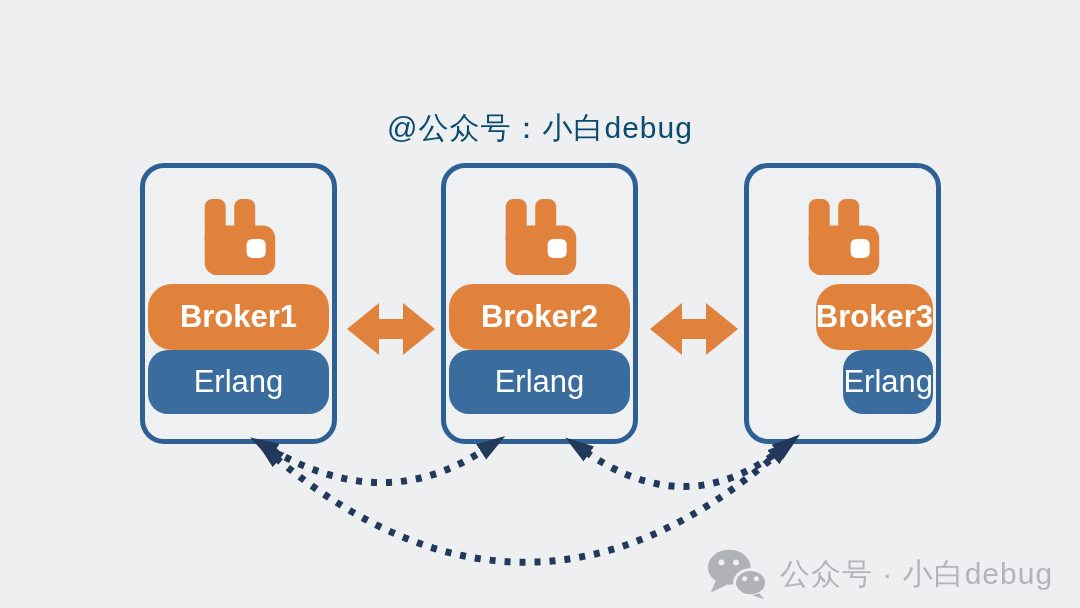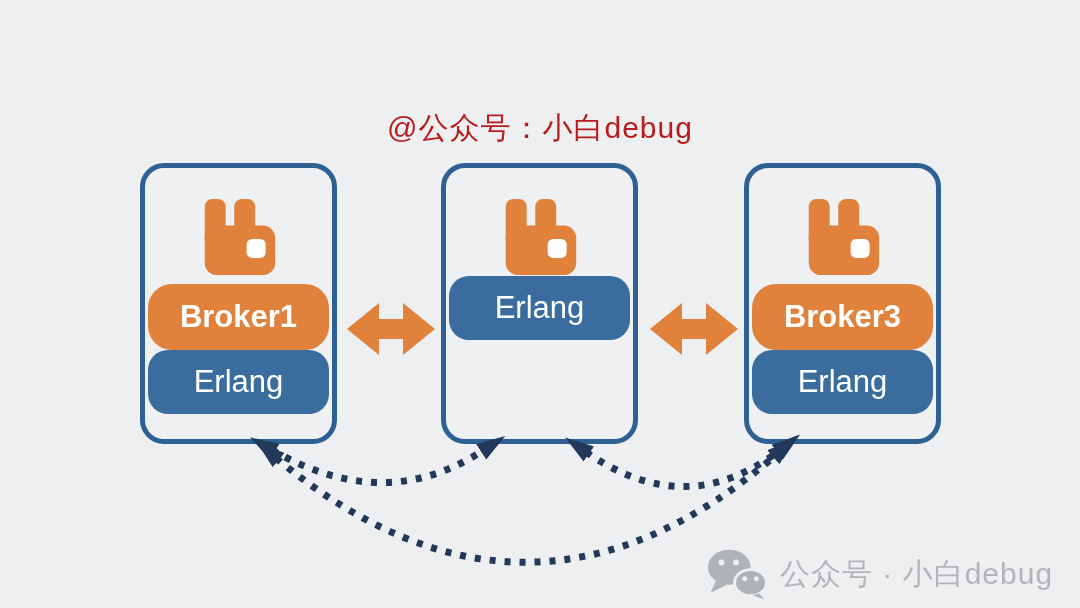--- a/index.html
+++ b/index.html
@@ -4,29 +4,29 @@
 <style>
   html,body{margin:0;padding:0;}
   body{
     width:1080px;height:608px;position:relative;overflow:hidden;
     background:#edeff1;
     font-family:"Liberation Sans","DejaVu Sans",sans-serif;
   }
   .title-watermark{
     position:absolute;top:108px;left:0;width:100%;
     text-align:center;font-size:30px;font-weight:500;
-    color:#b91c1c;letter-spacing:1px;
+    color:#0c4a6e;letter-spacing:1px;
   }
   .broker-box{
     position:absolute;top:163px;width:197px;height:281px;
     box-sizing:border-box;border:5px solid #2e6093;border-radius:24px;
     background:#eef0f2;
     display:flex;flex-direction:column;align-items:stretch;
   }
-  .box1{left:140px;} .box2{left:441px;} .box3{left:744px;}
+  .box1{left:140px;} .box2{left:441px;} .box3{left:744px;align-items:flex-end;}
   .rabbit-icon{align-self:center;margin-top:30px;width:80px;height:78px;}
   .pill{
     margin:0 3px;border-radius:24px;color:#ffffff;
     display:flex;align-items:center;justify-content:center;
     font-size:31px;
   }
   .pill-broker{margin-top:8px;height:66px;background:#e0813c;font-weight:bold;}
   .pill-erlang{height:64px;background:#3a6d9e;font-weight:normal;border-radius:20px;}
   .sync-arrow{position:absolute;top:301px;width:88px;height:56px;}
   .arrow1{left:347px;} .arrow2{left:650px;}
@@ -54,20 +54,21 @@
   <div class="pill pill-erlang">Erlang</div>
 </div>
 
 <div class="broker-box box2">
   <svg class="rabbit-icon" viewBox="0 0 84 80">
     <rect x="6" y="0" width="22" height="50" rx="8" fill="#e0813c"></rect>
     <rect x="37" y="0" width="22" height="50" rx="8" fill="#e0813c"></rect>
     <rect x="6" y="28" width="74" height="52" rx="13" fill="#e0813c"></rect>
     <rect x="50" y="42" width="20" height="20" rx="6" fill="#ffffff"></rect>
   </svg>
+  <div class="pill pill-broker">Broker2</div>
   <div class="pill pill-erlang">Erlang</div>
 </div>
 
 <div class="broker-box box3">
   <svg class="rabbit-icon" viewBox="0 0 84 80">
     <rect x="6" y="0" width="22" height="50" rx="8" fill="#e0813c"></rect>
     <rect x="37" y="0" width="22" height="50" rx="8" fill="#e0813c"></rect>
     <rect x="6" y="28" width="74" height="52" rx="13" fill="#e0813c"></rect>
     <rect x="50" y="42" width="20" height="20" rx="6" fill="#ffffff"></rect>
   </svg>

